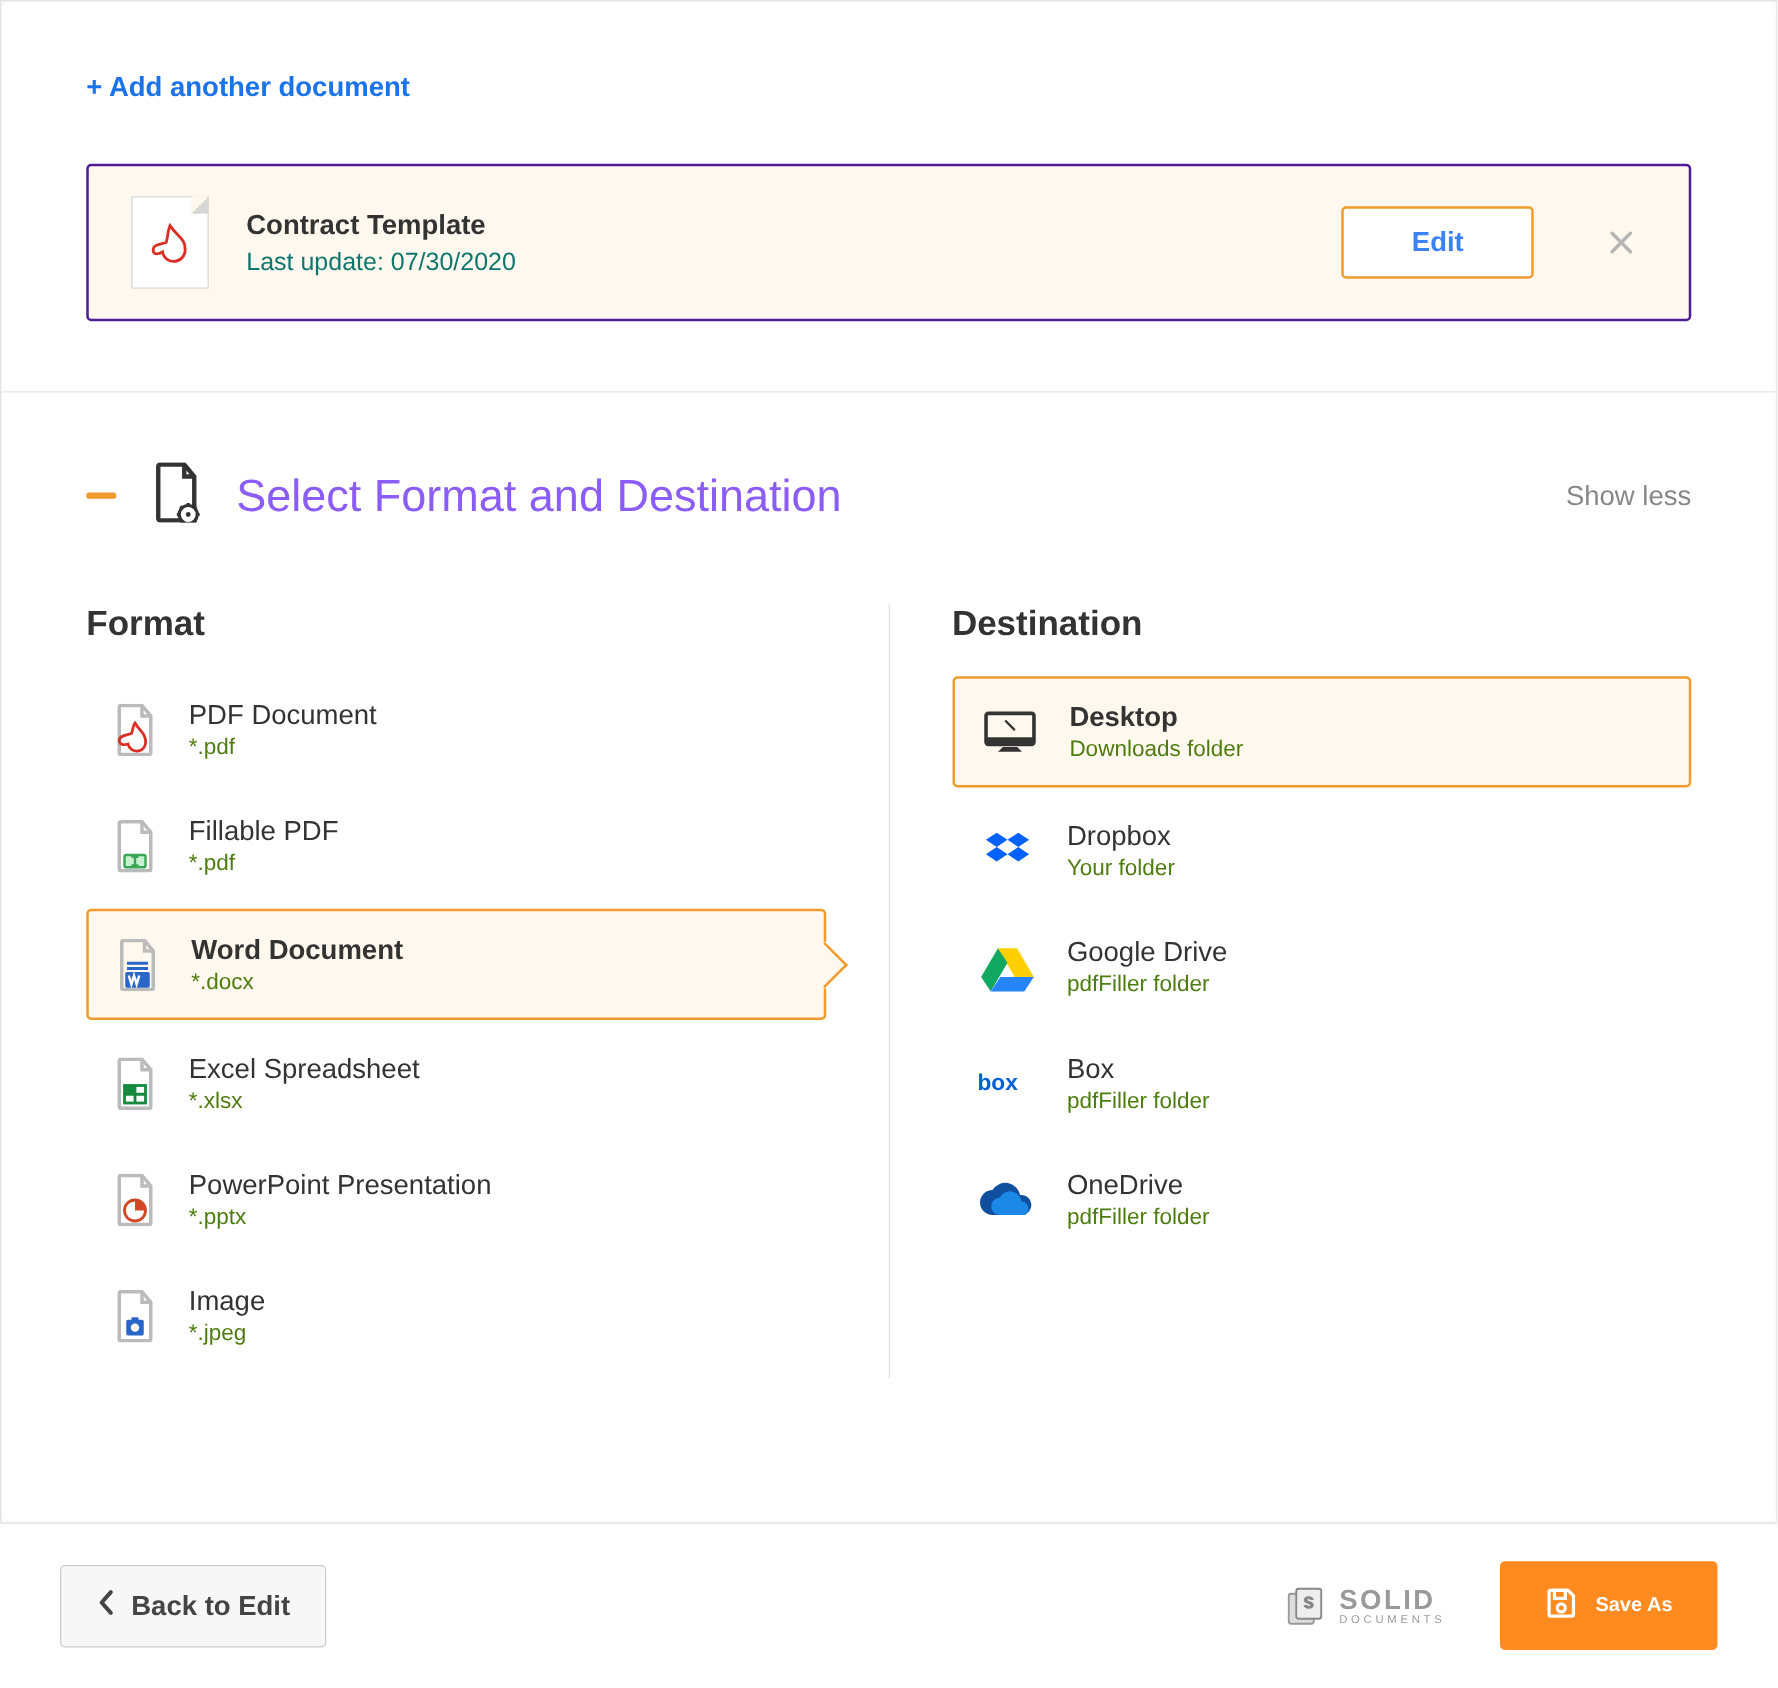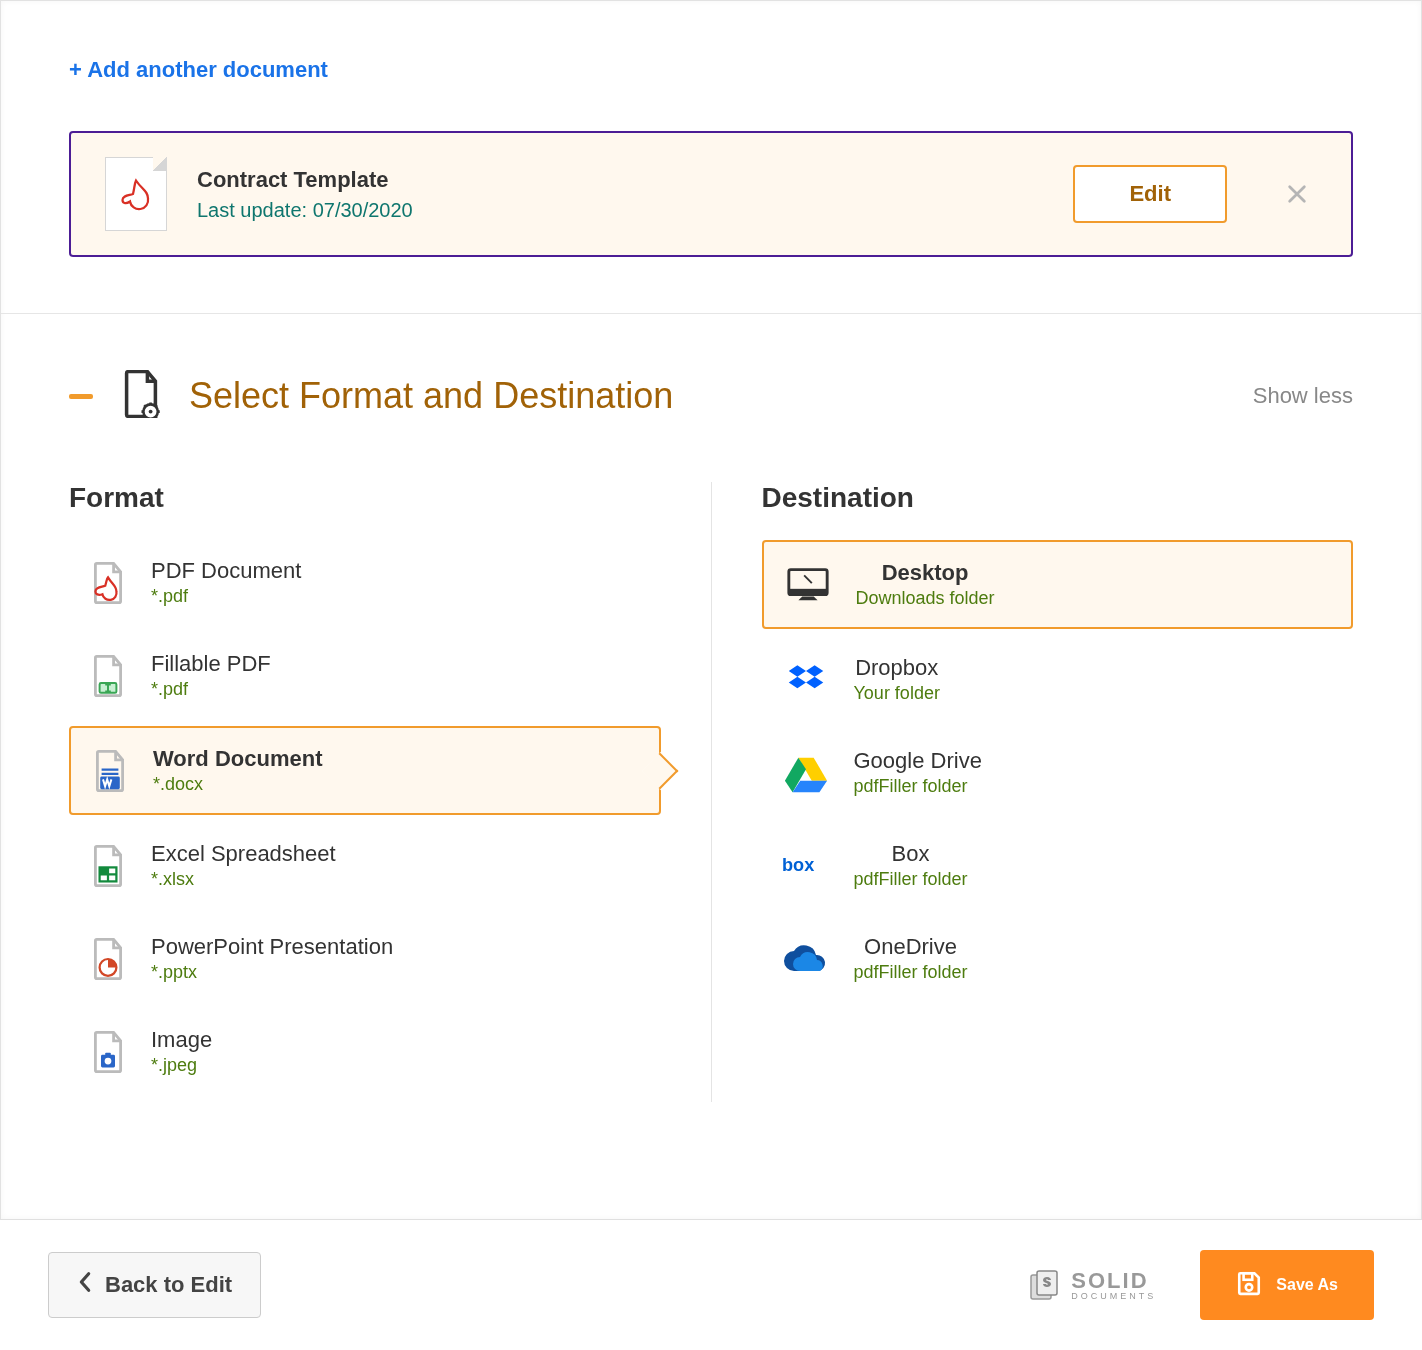--- a/index.html
+++ b/index.html
@@ -80,21 +80,21 @@
     color: #333;
     margin-bottom: 6px;
   }
   .doc-update {
     font-size: 20px;
     color: #0f766e;
   }
   .edit-btn {
     border: 2px solid #f19b2c;
     background: #fff;
-    color: #a16207;
+    color: #3b82f6;
     font-weight: 700;
     font-size: 22px;
     padding: 14px 54px;
     border-radius: 4px;
     cursor: pointer;
   }
   .close-x {
     width: 40px; height:40px;
     display:flex; align-items:center; justify-content:center;
     color: #b5b5b5;
@@ -109,21 +109,21 @@
     margin-bottom: 60px;
   }
   .section2-left {
     display:flex; align-items:center; gap: 28px;
   }
   .collapse-bar {
     width: 24px; height: 5px; background:#f19b2c; border-radius:2px;
     cursor:pointer;
   }
   .section2-title {
-    font-size: 36px; font-weight:400; color:#a16207;
+    font-size: 36px; font-weight:400; color:#8b5cf6;
   }
   .show-less {
     font-size: 22px; color:#888; cursor:pointer;
   }
 
   .columns {
     display:flex; gap: 0;
   }
   .col { flex:1; }
   .col-left { padding-right: 50px; border-right: 1px solid #e4e4e4; }
@@ -149,21 +149,21 @@
     width: 38px; height: 46px;
     flex-shrink:0;
     display:flex; align-items:center; justify-content:center;
   }
   .option-row .dest-icon {
     width: 48px; height: 48px;
     flex-shrink:0;
     display:flex; align-items:center; justify-content:center;
   }
   .opt-text { display:flex; flex-direction:column; }
-  .opt-title { font-size:22px; font-weight:400; color:#333;text-align:center; }
+  .opt-title { font-size:22px; font-weight:400; color:#333; }
   .option-row.selected .opt-title { font-weight:700; }
   .opt-title.bold { font-weight:700; }
   .opt-sub { font-size:18px; color:#4d7c0f; margin-top:2px; }
 
   .col-left .option-row.selected::after {
     content:'';
     position:absolute;
     right:-14px; top:50%;
     transform: translateY(-50%) rotate(45deg);
     width: 24px; height:24px;

